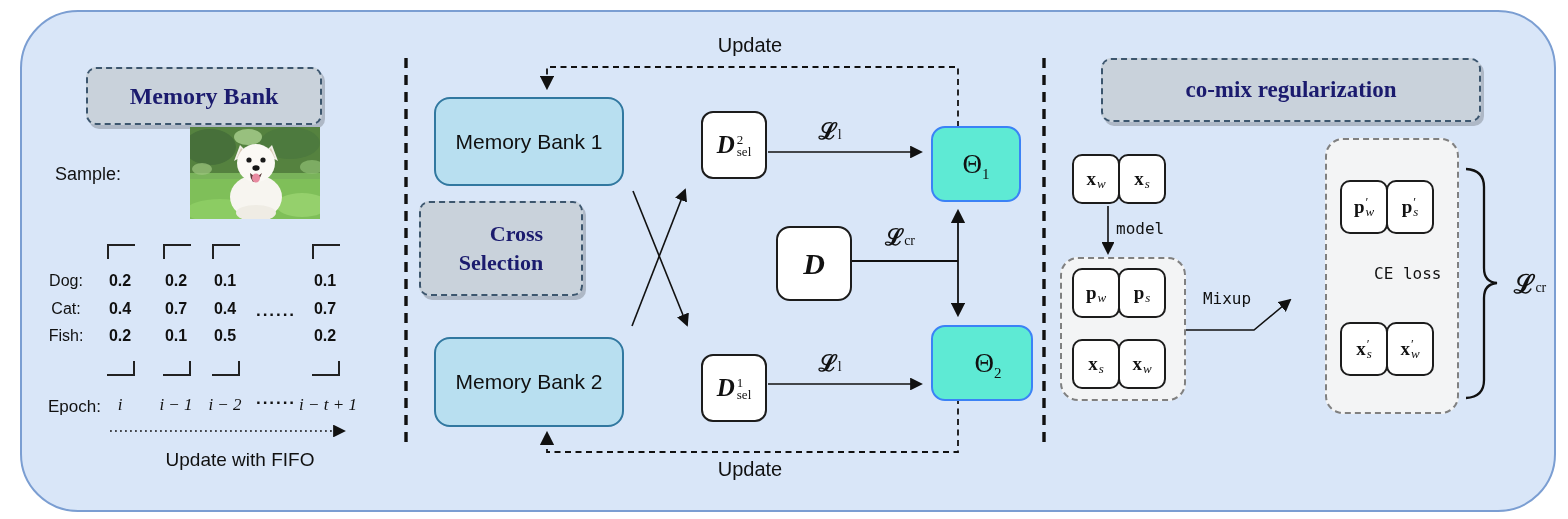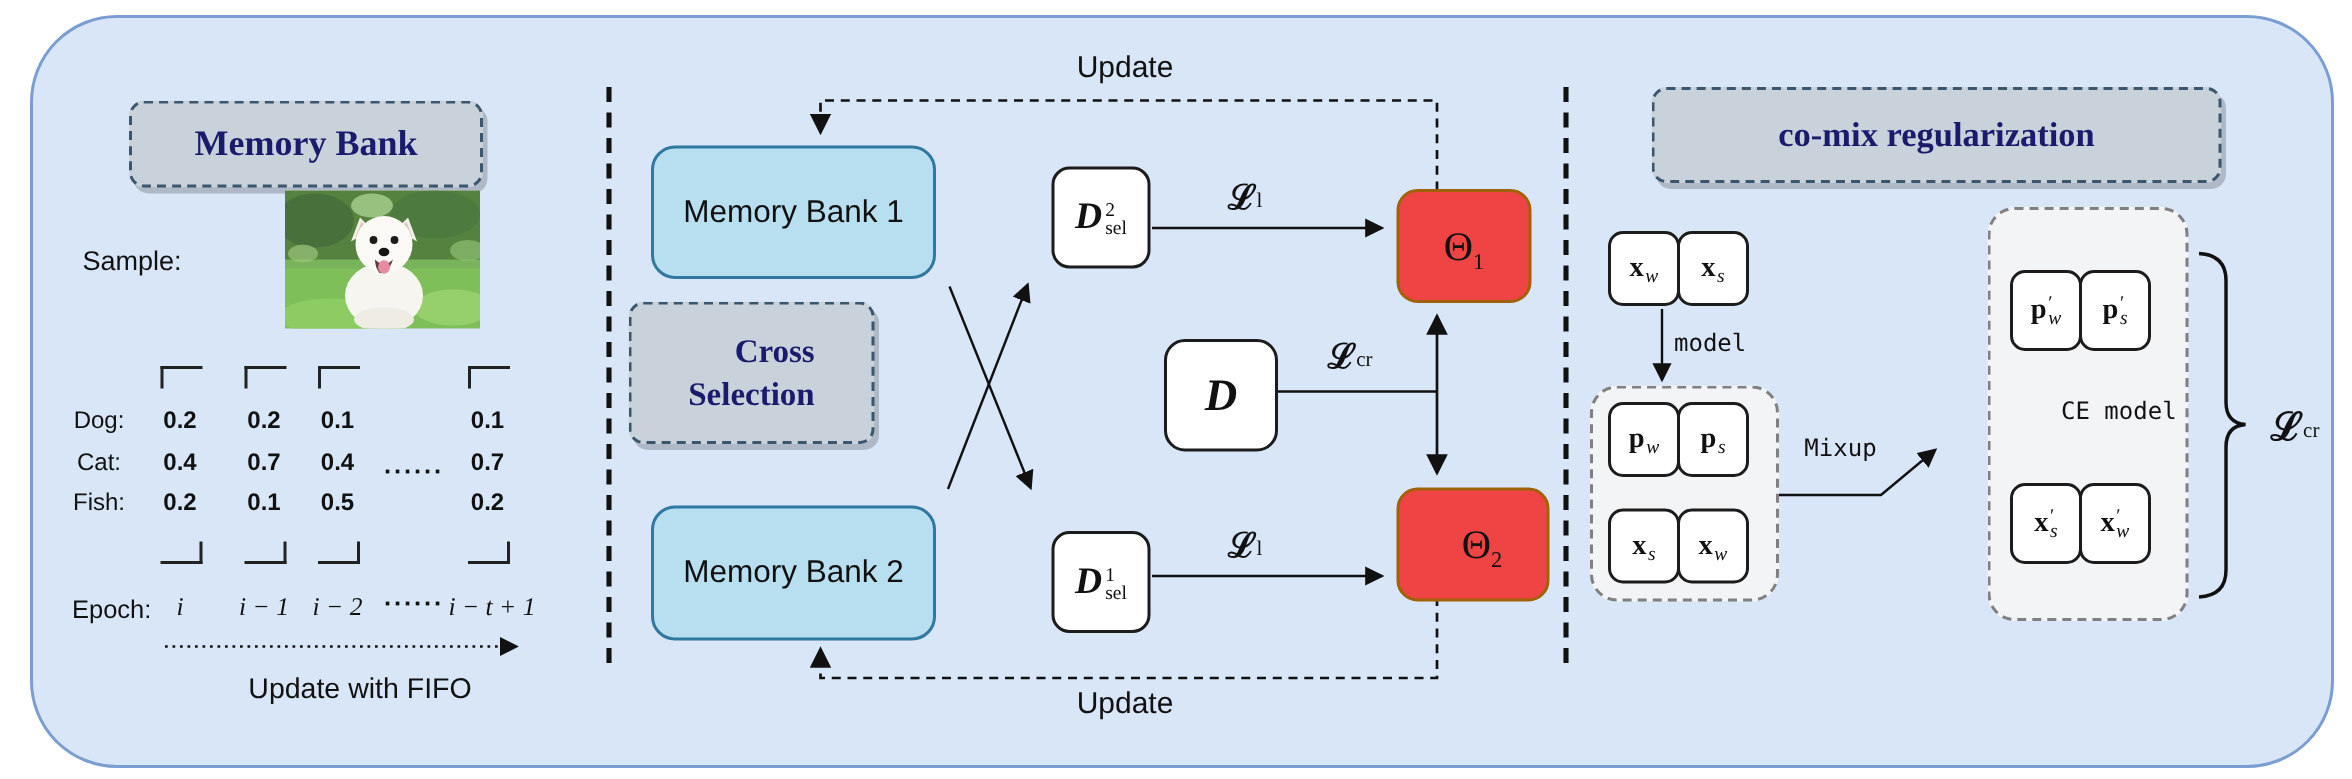--- a/index.html
+++ b/index.html
@@ -14,21 +14,21 @@
 
   
   .graybox{background:#c9d2db;border:2px dashed #3c566e;border-radius:10px;
            box-shadow:3px 4px 0 #aeb8c6;}
   .titletext{font-family:"Liberation Serif",serif;font-weight:bold;color:#1b1b6e;}
 
   
   .bank{background:#b8dff0;border:2px solid #3178a0;border-radius:16px;font-size:21px;color:#101010;}
 
   
-  .theta{background:#ef4444;border:2px solid #a16207;border-radius:14px;}
+  .theta{background:#5eead4;border:2px solid #3b82f6;border-radius:14px;}
 
   
   .wbox{background:#ffffff;border:2px solid #1c1c1c;border-radius:12px;}
 
   
   .dashbox{background:#f3f4f5;border:2px dashed #808080;border-radius:18px;}
 
   
   .pair{display:flex;}
   .vbox{width:44px;background:#ffffff;border:2px solid #1c1c1c;border-radius:10px;
@@ -286,21 +286,21 @@
     </div>
     <div class="vbox" style="height:50px;">
       <span class="vbase">p</span>
       <span class="pstack">
           <span class="pp">′</span>
           <span class="ps">s</span>
         </span>
     </div>
   </div>
 
-  <div class="abs mono" style="left:1374px;top:264px;">CE model</div>
+  <div class="abs mono" style="left:1374px;top:264px;">CE loss</div>
 
   <div class="abs pair" style="left:1340px;top:322px;">
     <div class="vbox" style="height:50px;">
       <span class="vbase">x</span>
       <span class="pstack">
           <span class="pp">′</span>
           <span class="ps">s</span>
         </span>
     </div>
     <div class="vbox" style="height:50px;">

